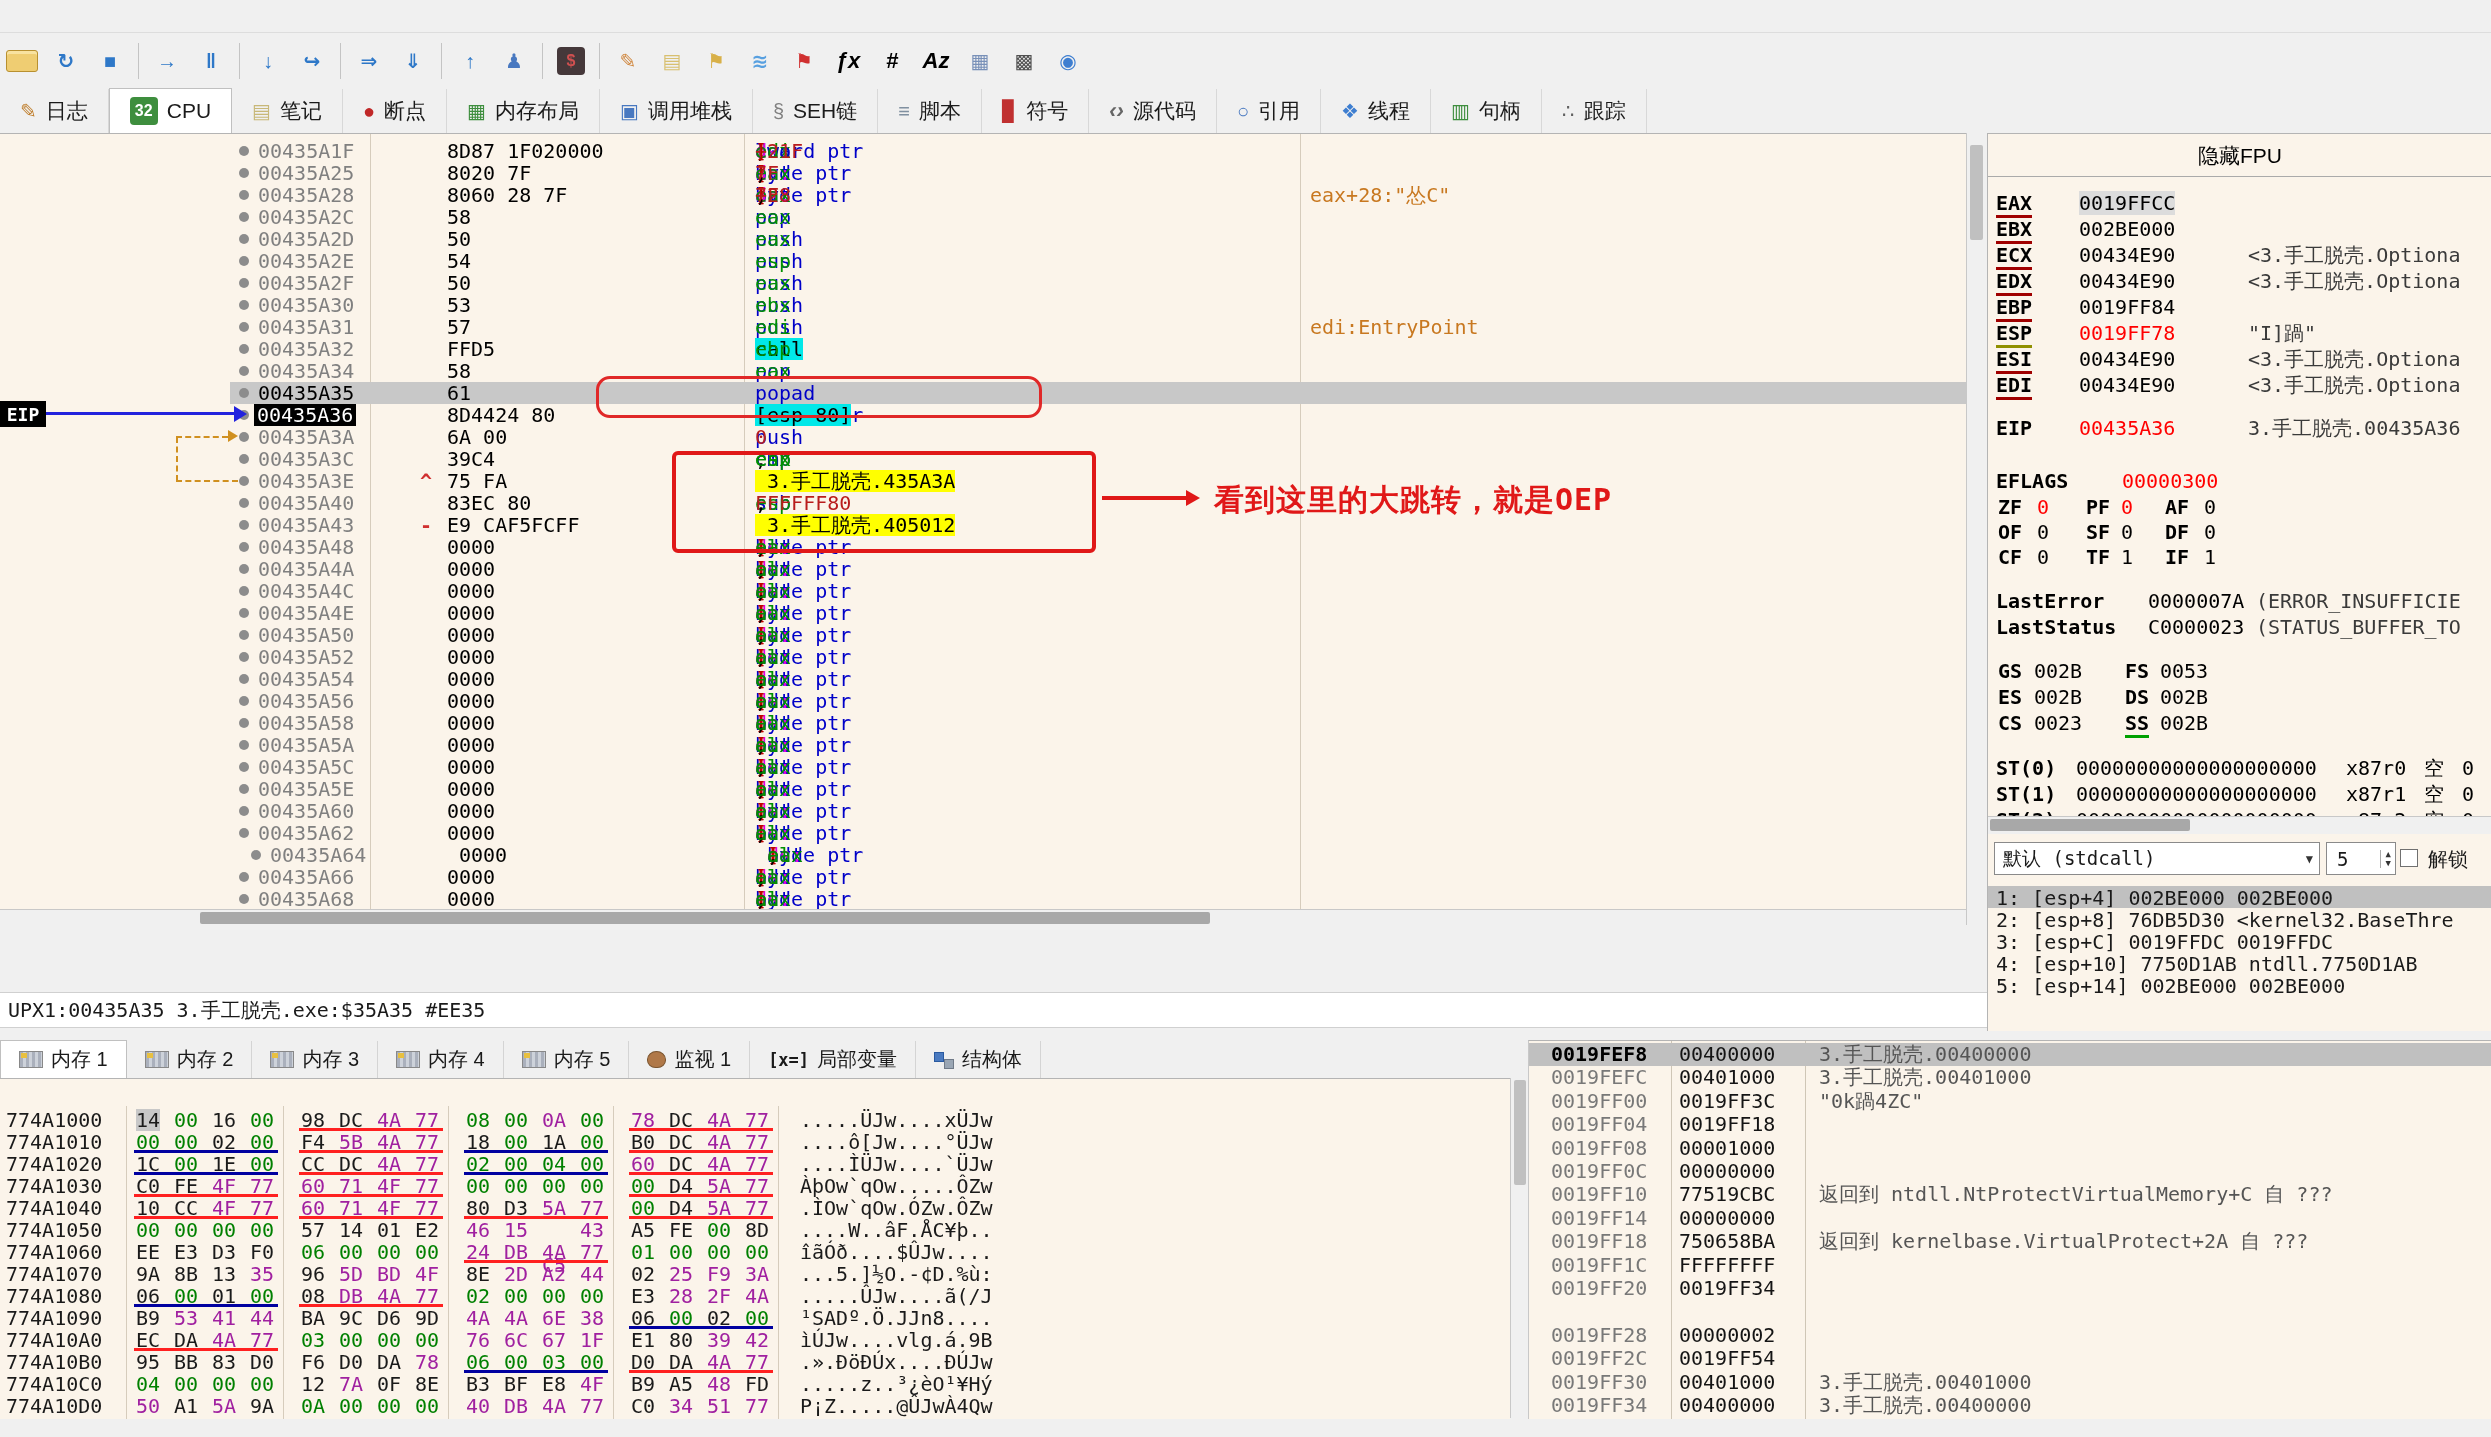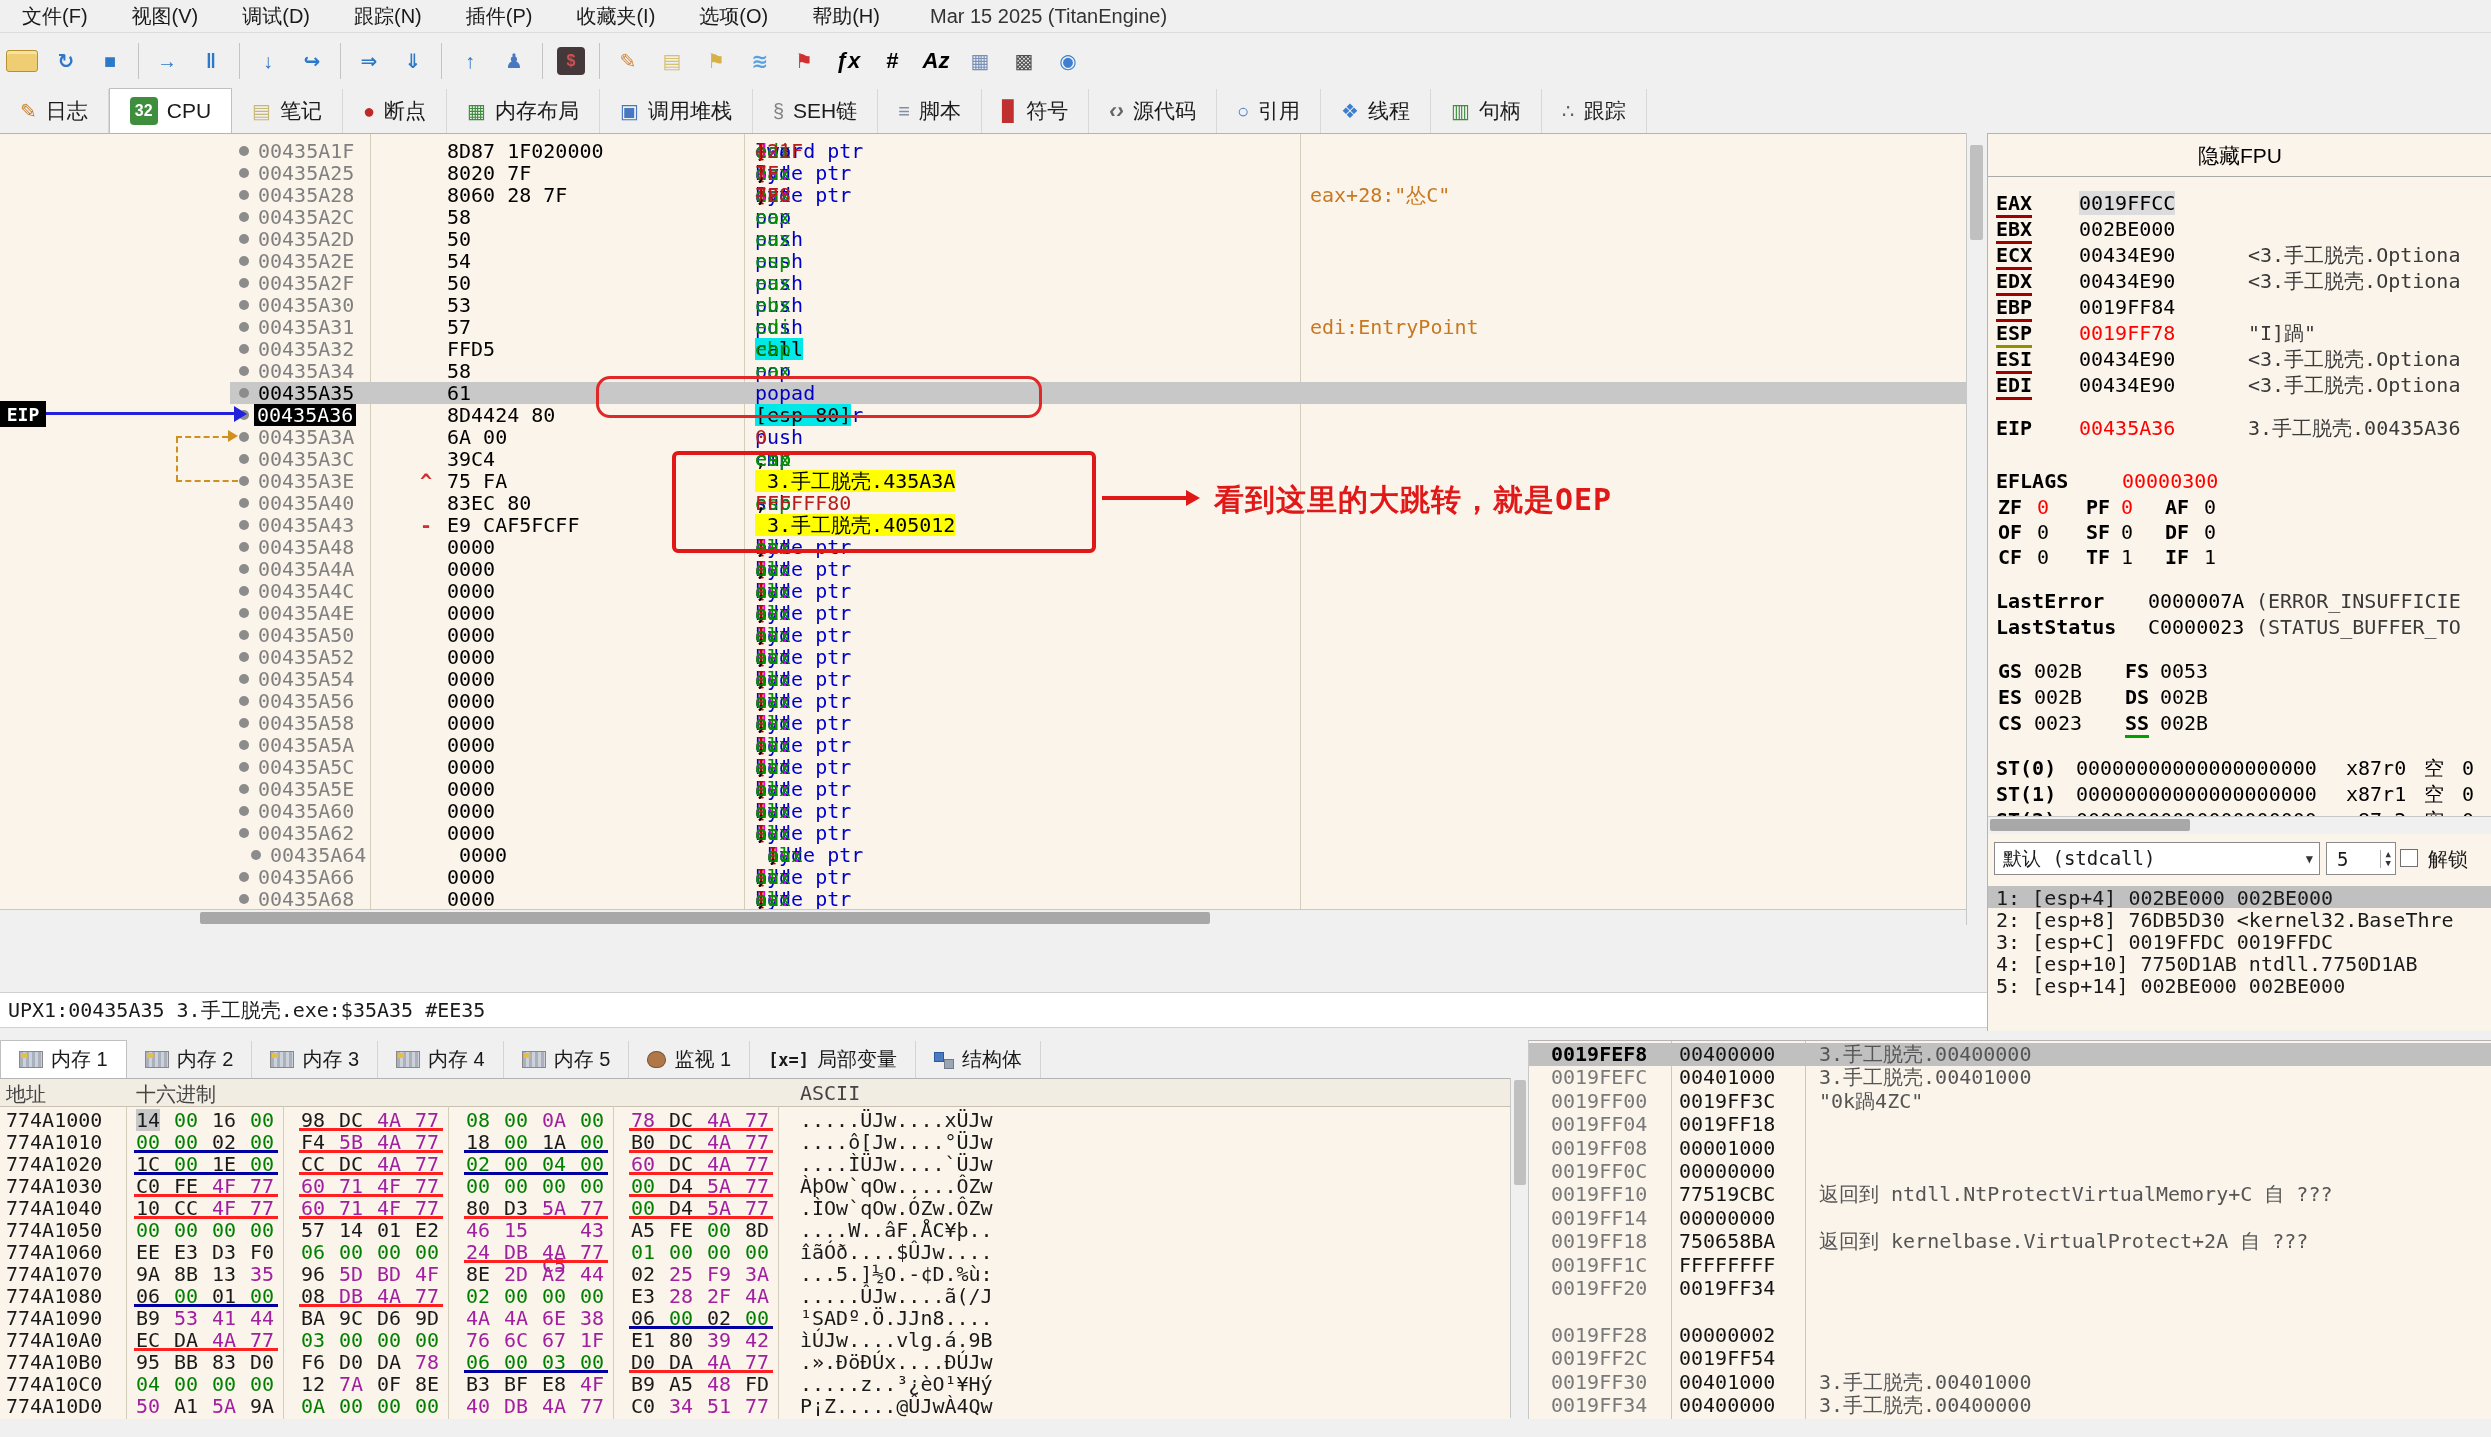--- a/index.html
+++ b/index.html
@@ -91,31 +91,20 @@
   .stk-val{color:#141414;} .stk-cmt{color:#555;}
   .stk-sep{position:absolute;top:0;bottom:0;width:1px;background:#CFC6B6;}
   #cmdbar{left:0;top:1418px;width:2491px;height:19px;background:#F0F0F0;border-top:1px solid #C0C0C0;overflow:hidden;}
   #cmd-input{position:absolute;left:84px;top:3px;width:2260px;height:24px;background:#FFF;border:1px solid #909090;
              font-size:18px;color:#909090;padding:0 8px;line-height:24px;white-space:nowrap;}
 </style>
 </head>
 <body>
 
 <div id="app">
-  <div id="menubar" class="abs">
-      <div class="menu-item">文件(F)</div>
-      <div class="menu-item">视图(V)</div>
-      <div class="menu-item">调试(D)</div>
-      <div class="menu-item">跟踪(N)</div>
-      <div class="menu-item">插件(P)</div>
-      <div class="menu-item">收藏夹(I)</div>
-      <div class="menu-item">选项(O)</div>
-      <div class="menu-item">帮助(H)</div>
-      <div id="build-date">Mar 15 2025 (TitanEngine)</div>
-    </div>
   <div id="toolbar" class="abs">
       <div class="tbtn">
         <span class="iconfolder"></span>
       </div>
       <div class="tbtn">
         <span class="ticon" style="color: rgb(46, 120, 200);">↻</span>
       </div>
       <div class="tbtn">
         <span class="ticon" style="color: rgb(46, 120, 200);">■</span>
       </div>
@@ -664,25 +653,20 @@
       </div>
       <div class="btab">
         <span class="icon-struct">
           <i></i>
           <i></i>
         </span>
         <span>结构体</span>
       </div>
     </div>
   <div id="dump" class="abs mono">
-    <div id="dump-head">
-      <span style="left:6px;">地址</span>
-      <span style="left:136px;">十六进制</span>
-      <span style="left:800px;">ASCII</span>
-    </div>
   <div class="vsep" style="left: 126px; top: 27px; bottom: 0px;"></div>
       <div class="vsep" style="left: 283px; top: 27px; bottom: 0px;"></div>
       <div class="vsep" style="left: 448px; top: 27px; bottom: 0px;"></div>
       <div class="vsep" style="left: 613px; top: 27px; bottom: 0px;"></div>
       <div class="vsep" style="left: 778px; top: 27px; bottom: 0px;"></div>
       <div class="dumprow" style="position: absolute; left: 0px; top: 30px; width: 1510px; height: 22px;">
         <span class="c-k" style="left: 6px;">774A1000</span>
         <span class="c-k selbyte" style="left: 136px;">14</span>
         <span class="c-g" style="left: 174px;">00</span>
         <span class="c-k" style="left: 212px;">16</span>

